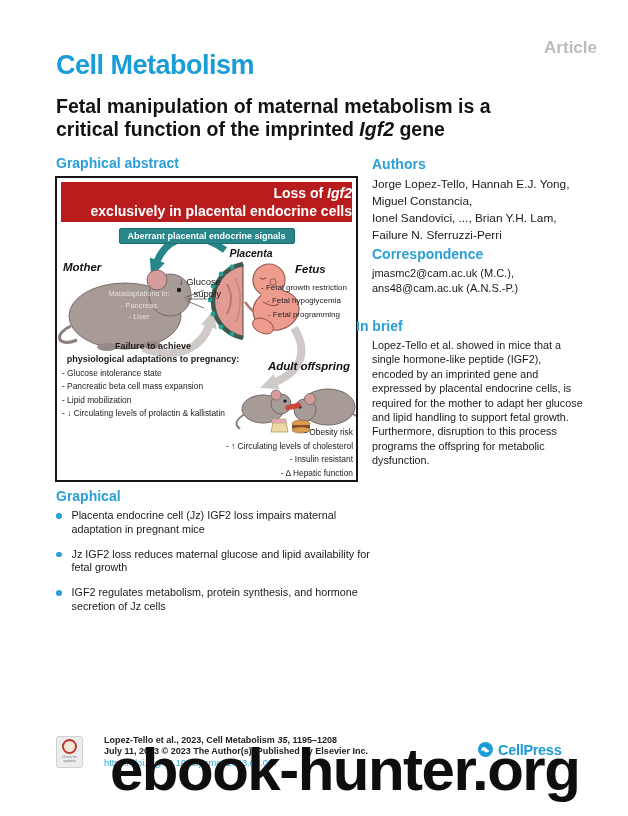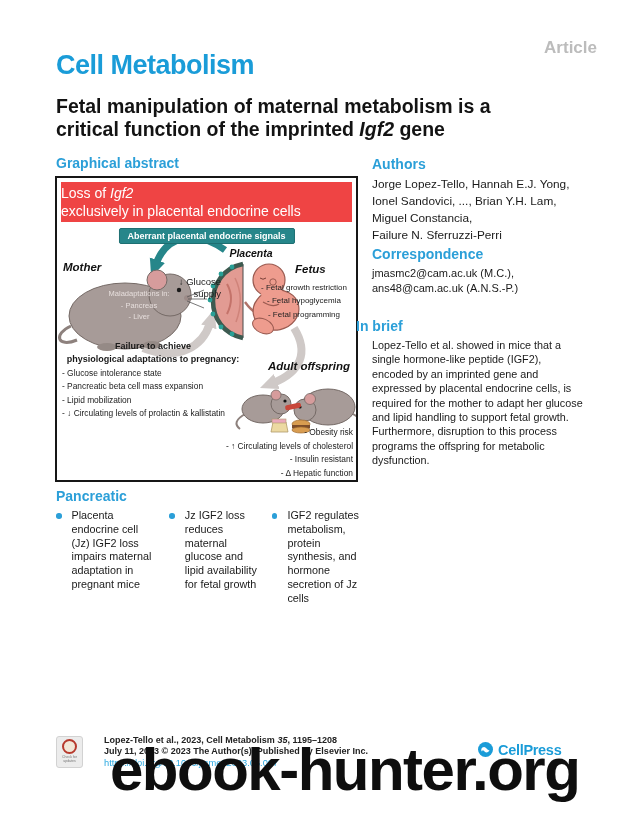--- a/index.html
+++ b/index.html
@@ -16,40 +16,40 @@
   .sec-h{font-size:14px;font-weight:bold;color:#2b9fd8;}
 
   
   .authors-lines{left:372px;top:176px;width:214px;font-size:11.8px;line-height:17px;}
   .corr-lines{left:372px;top:266px;width:214px;font-size:11px;line-height:14.5px;}
   .brief-p{left:372px;top:338px;width:212px;font-size:10.8px;line-height:14.4px;}
 
   
   .ga-box{left:55px;top:176px;width:299px;height:302px;border:2px solid #161616;background:#fff;}
   .ga-box .inner{position:absolute;left:0;top:0;width:299px;height:302px;}
-  .ga-banner{position:absolute;left:4px;top:4px;right:4px;height:38px;background:#ef4444;
-             color:#fff;text-align:left;font-weight:normal;font-size:14px;line-height:18px;padding-top:2px;}
+  .ga-banner{position:absolute;left:4px;top:4px;right:4px;height:38px;background:#b91c1c;
+             color:#fff;text-align:right;font-weight:bold;font-size:14px;line-height:18px;padding-top:2px;}
   .ga-banner .gene{font-style:italic;}
   .ga-badge{position:absolute;top:50px;left:50%;transform:translateX(-50%);background:#26868a;
             color:#fff;font-weight:bold;font-size:9px;padding:2px 8px;border-radius:2px;white-space:nowrap;
             border:1px solid #1d6f72;}
   .lbl{font-weight:bold;font-style:italic;color:#111;}
   .lbl-placenta{left:148px;top:69px;width:92px;text-align:center;font-size:10.5px;}
   .lbl-mother{left:6px;top:83px;font-size:11.5px;}
   .lbl-fetus{left:238px;top:85px;font-size:11.5px;}
   .lbl-offspring{left:204px;top:182px;width:96px;text-align:center;font-size:11.5px;}
   .mouse-overlay{left:30px;top:110px;width:104px;text-align:center;font-size:7.5px;line-height:11.5px;color:#e6dedc;}
   .glucose{left:110px;top:98px;width:54px;text-align:right;font-size:9.5px;line-height:12px;color:#1a1a1a;}
   .fetus-effects{right:0px;top:103px;width:104px;text-align:center;font-size:8px;line-height:13.4px;color:#222;}
   .failure-head{left:0px;top:162px;width:192px;text-align:center;font-size:9px;line-height:13px;font-weight:bold;}
   .failure-items{left:5px;top:189px;font-size:8.4px;line-height:13.4px;}
   .offspring-effects{right:3px;top:248px;text-align:right;font-size:8.4px;line-height:13.6px;}
 
   
-  .hl-list{left:56px;top:509px;width:314px;display:flex;gap:11px;}
+  .hl-list{left:56px;top:509px;width:314px;display:flex;flex-direction:column;gap:11px;}
   .hl-item{display:flex;gap:10px;}
   .hl-dot{width:5.5px;height:5.5px;border-radius:50%;background:#2b9fd8;margin-top:4px;flex:none;}
   .hl-text{font-size:10.8px;line-height:13.8px;}
 
   
   .upd-badge{left:56px;top:736px;width:25px;height:30px;background:#ececec;border:1px solid #d2d2d2;
              border-radius:3px;text-align:center;}
   .upd-circle{width:11px;height:11px;border-radius:50%;border:2.5px solid #b73a2e;background:#f2e7d8;
               margin:2px auto 0 auto;}
   .upd-txt{font-size:3.5px;line-height:4px;color:#777;margin-top:1px;}
@@ -202,35 +202,35 @@
         <div>- ↑ Circulating levels of cholesterol</div>
         <div>- Insulin resistant</div>
         <div>- Δ Hepatic function</div>
       </div>
     </div>
   </div>
 
   <div class="abs sec-h" style="left:372px;top:156px;">Authors</div>
   <div class="abs authors-lines">
     <div>Jorge Lopez-Tello, Hannah E.J. Yong,</div>
+    <div>Miguel Constancia,</div>
     <div>Ionel Sandovici, ..., Brian Y.H. Lam,</div>
-    <div>Miguel Constancia,</div>
     <div>Failure N. Sferruzzi-Perri</div>
   </div>
 
   <div class="abs sec-h" style="left:372px;top:246px;">Correspondence</div>
   <div class="abs corr-lines">
     <div>jmasmc2@cam.ac.uk (M.C.),</div>
     <div>ans48@cam.ac.uk (A.N.S.-P.)</div>
   </div>
 
   <div class="abs sec-h" style="left:356px;top:318px;">In brief</div>
   <div class="abs brief-p">Lopez-Tello et al. showed in mice that a single hormone-like peptide (IGF2), encoded by an imprinted gene and expressed by placental endocrine cells, is required for the mother to adapt her glucose and lipid handling to support fetal growth. Furthermore, disruption to this process programs the offspring for metabolic dysfunction.</div>
 
-  <div class="abs sec-h" style="left:56px;top:488px;">Pancreatic</div>
+  <div class="abs sec-h" style="left:56px;top:488px;">Graphical</div>
   <div class="abs hl-list">
     <div class="hl-item">
       <span class="hl-dot"></span>
       <span class="hl-text">Placenta endocrine cell (Jz) IGF2 loss impairs maternal adaptation in pregnant mice</span>
     </div>
     <div class="hl-item">
       <span class="hl-dot"></span>
       <span class="hl-text">Jz IGF2 loss reduces maternal glucose and lipid availability for fetal growth</span>
     </div>
     <div class="hl-item">

